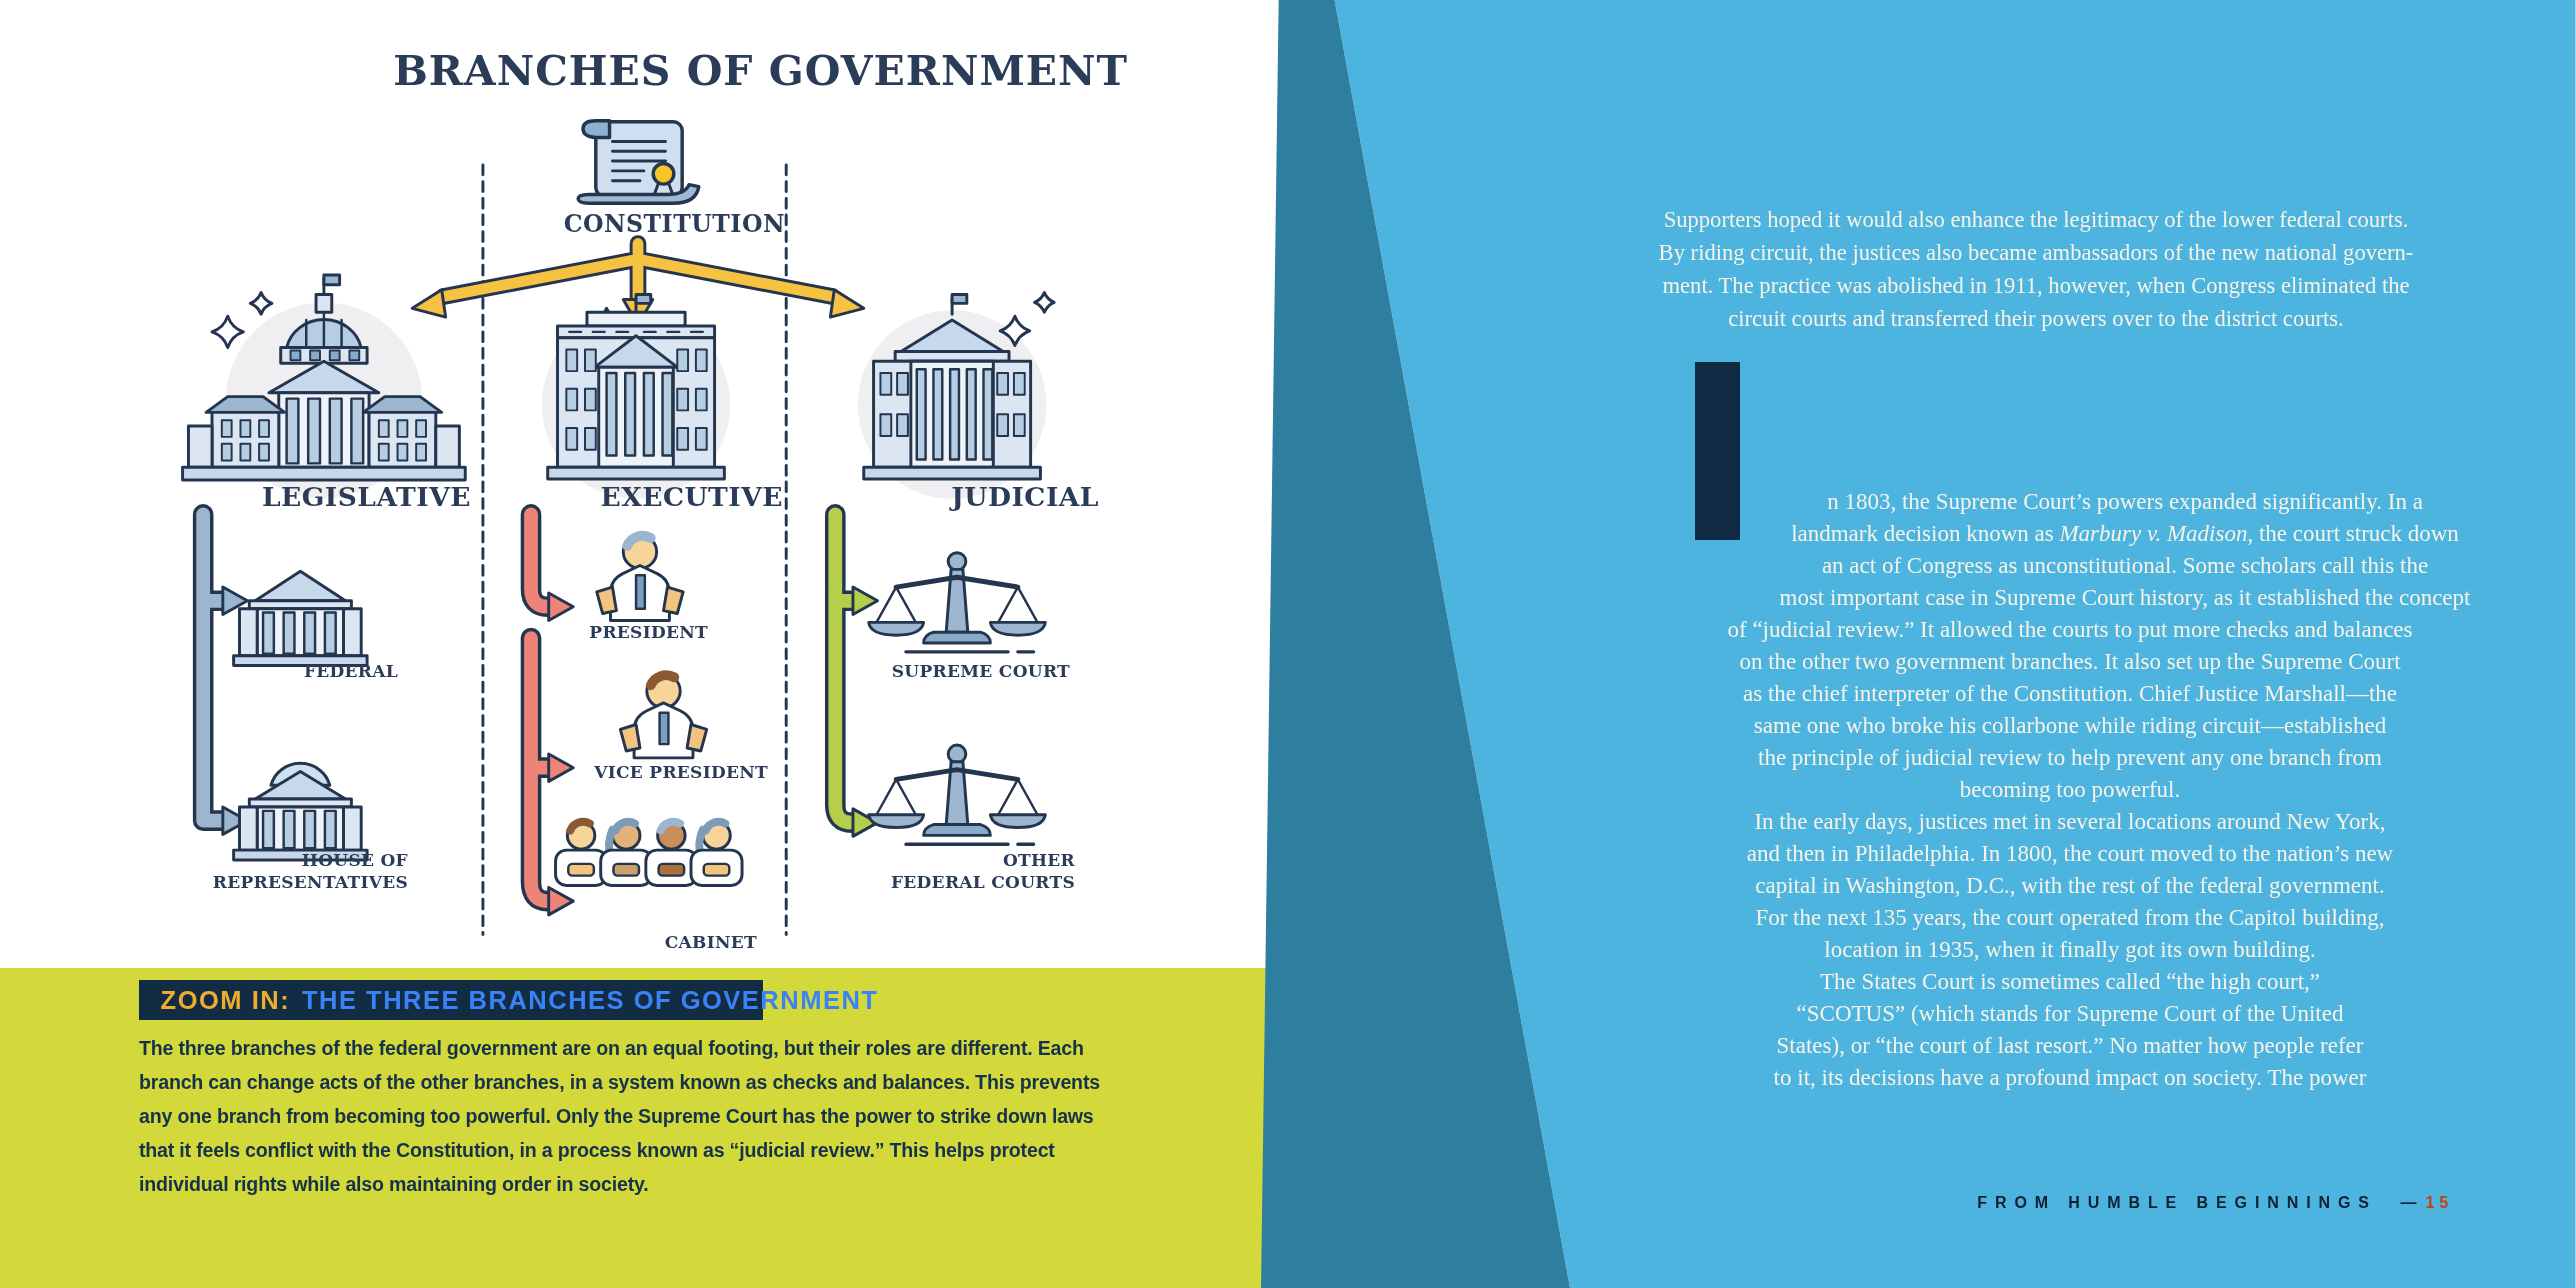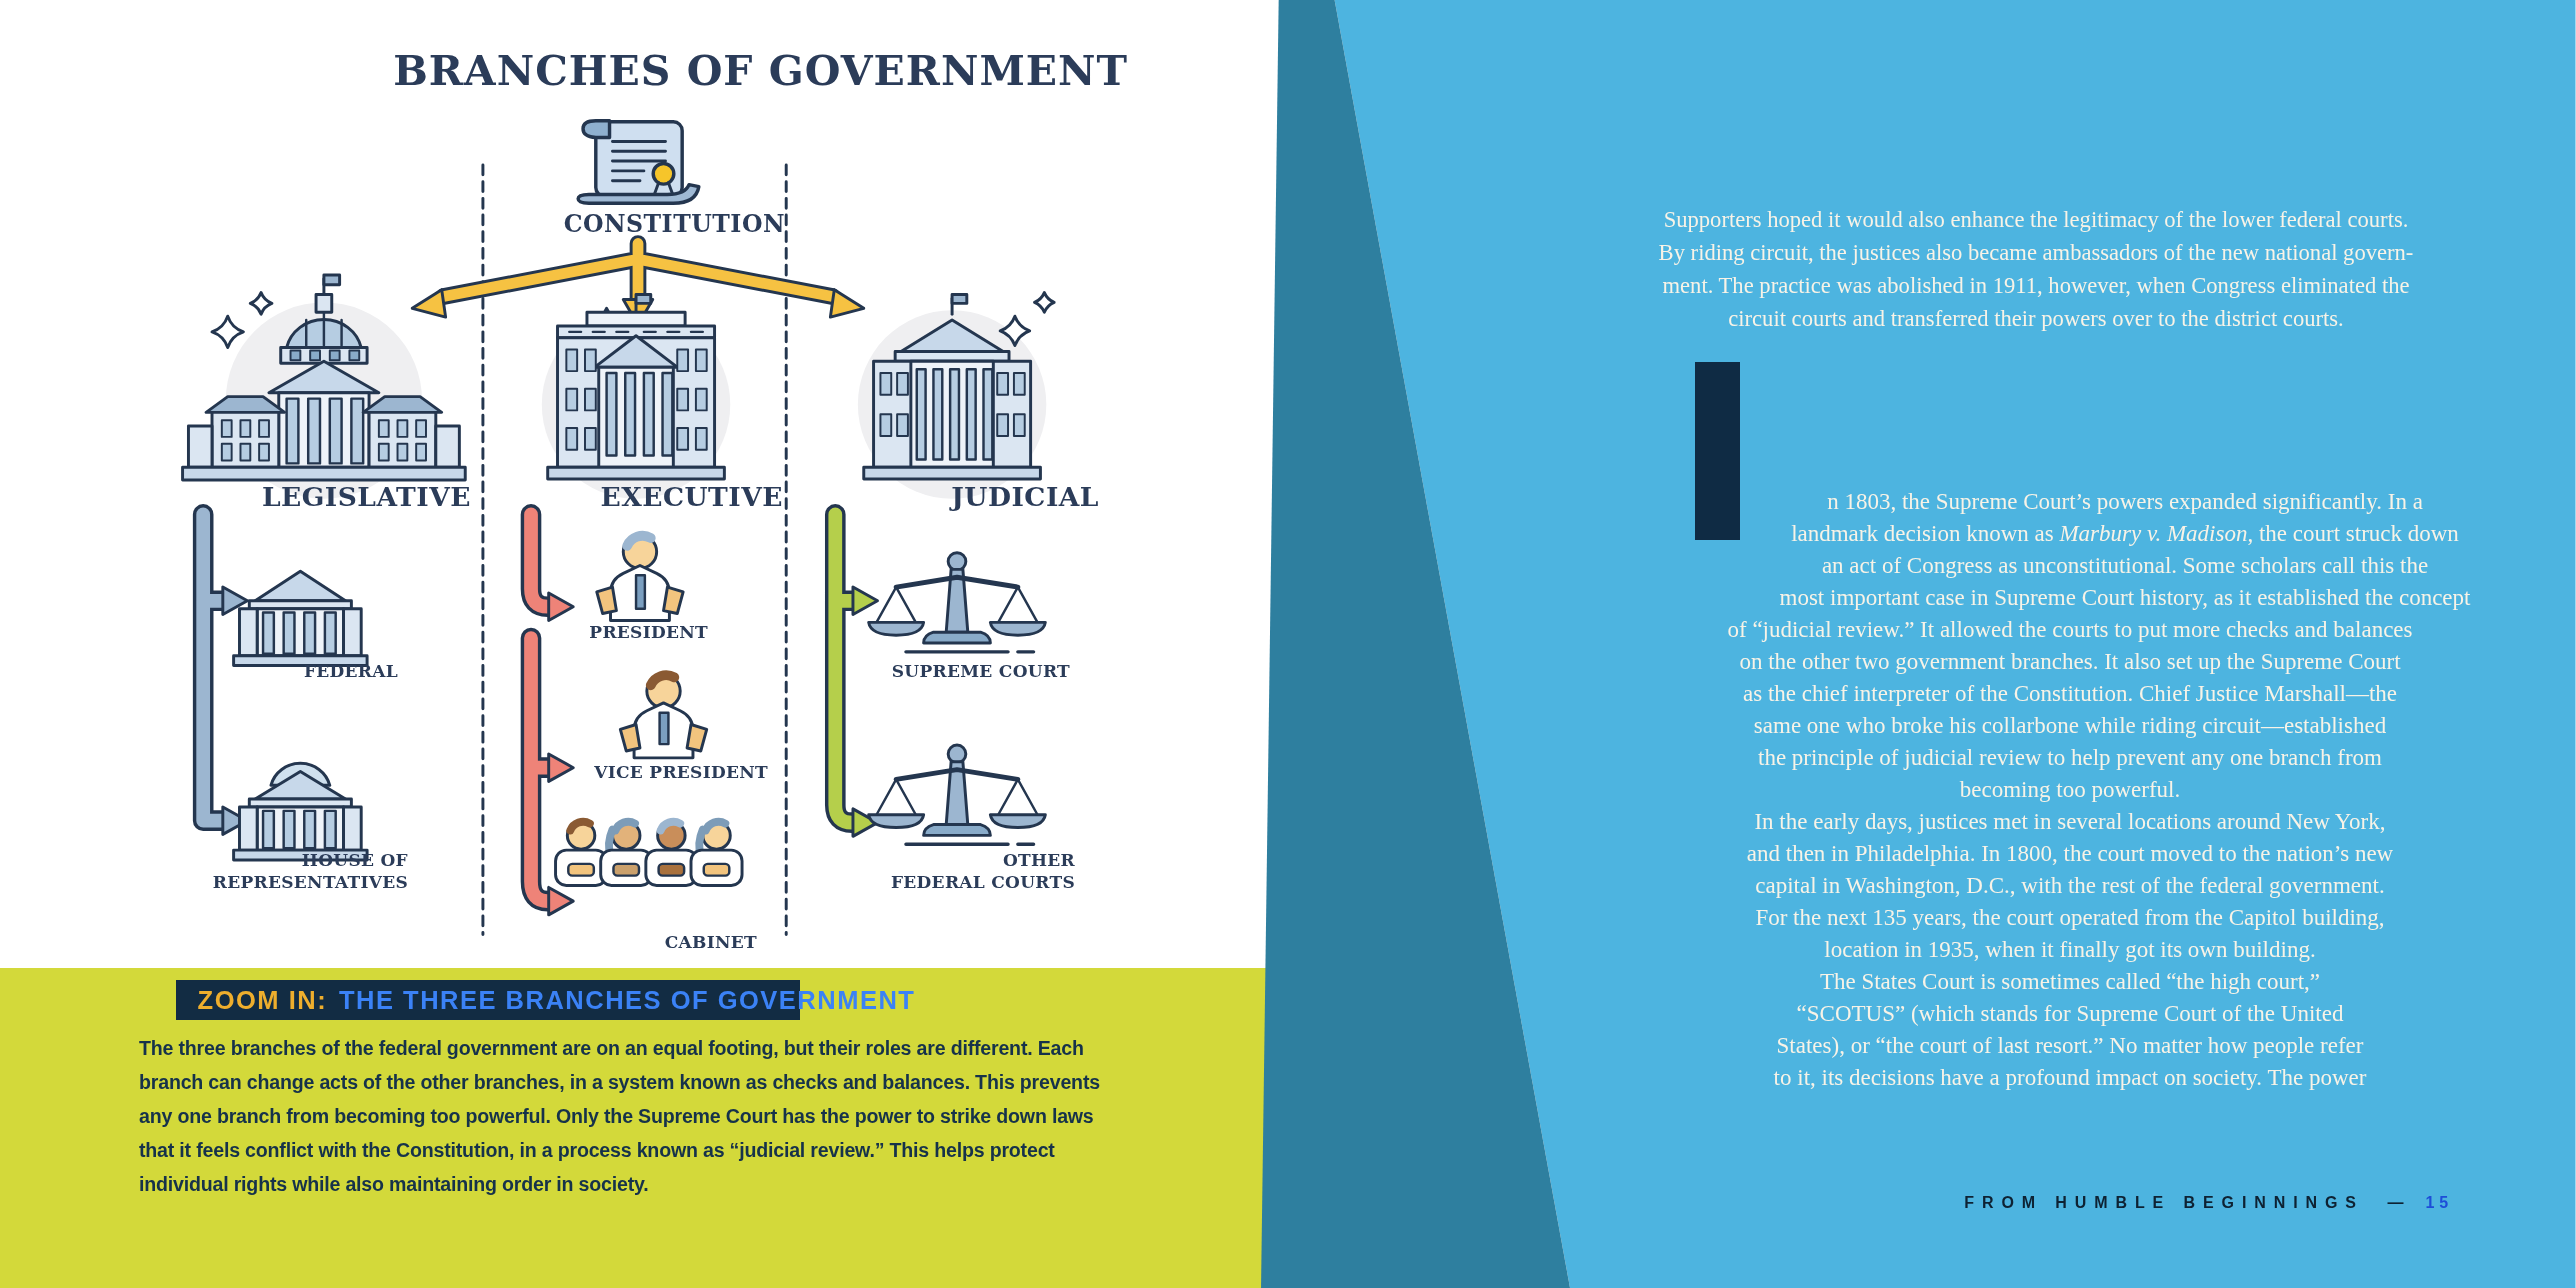--- a/index.html
+++ b/index.html
@@ -10,38 +10,38 @@
   .bands-svg{position:absolute;left:0;top:0;z-index:2;pointer-events:none;}
   .diagram-svg{position:absolute;left:0;top:0;z-index:3;}
   .dlabel{position:absolute;text-align:right;font-family:"DejaVu Serif",serif;font-weight:bold;
           color:#2b3c59;z-index:4;letter-spacing:0.5px;white-space:pre-line;}
   .diagram-title{font-size:41px;letter-spacing:1px;}
   .root-label{font-size:23.6px;}
   .branch-label{font-size:26.5px;}
   .item-label{font-size:17px;line-height:21.6px;letter-spacing:0.3px;}
   .zoom-bar{position:absolute;left:139px;top:980px;width:624px;height:40px;background:#122c43;
             z-index:5;display:flex;align-items:center;padding-left:21.6px;box-sizing:border-box;
-            font-weight:bold;font-size:25.5px;letter-spacing:1.5px;white-space:nowrap;margin-left:37px;}
+            font-weight:bold;font-size:25.5px;letter-spacing:1.5px;white-space:nowrap;}
   .zoom-bar .kicker{color:#eeae2d;margin-right:11.8px;}
   .zoom-bar .kicker-rest{color:#3b82f6;}
   .zoom-body{position:absolute;left:139px;top:1031px;width:972px;z-index:5;color:#16324a;
              font-weight:bold;font-size:19.6px;line-height:34px;letter-spacing:-0.2px;}
   
   .rp-text{position:absolute;z-index:6;color:#f8f3e7;font-family:"Liberation Serif",serif;
            text-align:center;}
   .rp-para1{left:1609px;top:203px;width:854px;font-size:22.6px;line-height:33px;}
   .rp-main{left:1658px;top:486px;width:824px;font-size:23px;line-height:32px;}
   .rl{white-space:nowrap;}
   .rp-main em{font-style:italic;}
   .dropcap-float{float:left;width:110px;height:98px;position:relative;}
   .dropcap-rect{position:absolute;left:37px;top:-124px;width:45px;height:178px;background:#0f2b44;
                 color:transparent;overflow:hidden;font-size:9.8px;}
   .footer{position:absolute;left:1668px;top:1194px;width:785px;z-index:6;text-align:right;
           font-weight:bold;font-size:16px;letter-spacing:7.9px;color:#0e2233;white-space:nowrap;}
-  .footer .pageno{color:#1d4ed8;letter-spacing:4.9px;margin-left:14px;}
+  .footer .pageno{color:#c2410c;letter-spacing:4.9px;margin-left:1px;}
   .footer .sep{margin-left:23.6px;}
 </style>
 </head>
 <body>
 
 <div class="stage">
 
   <div class="yellow-band"></div>
 
   <svg class="bands-svg" width="2576" height="1288" viewBox="0 0 2625 1313">

